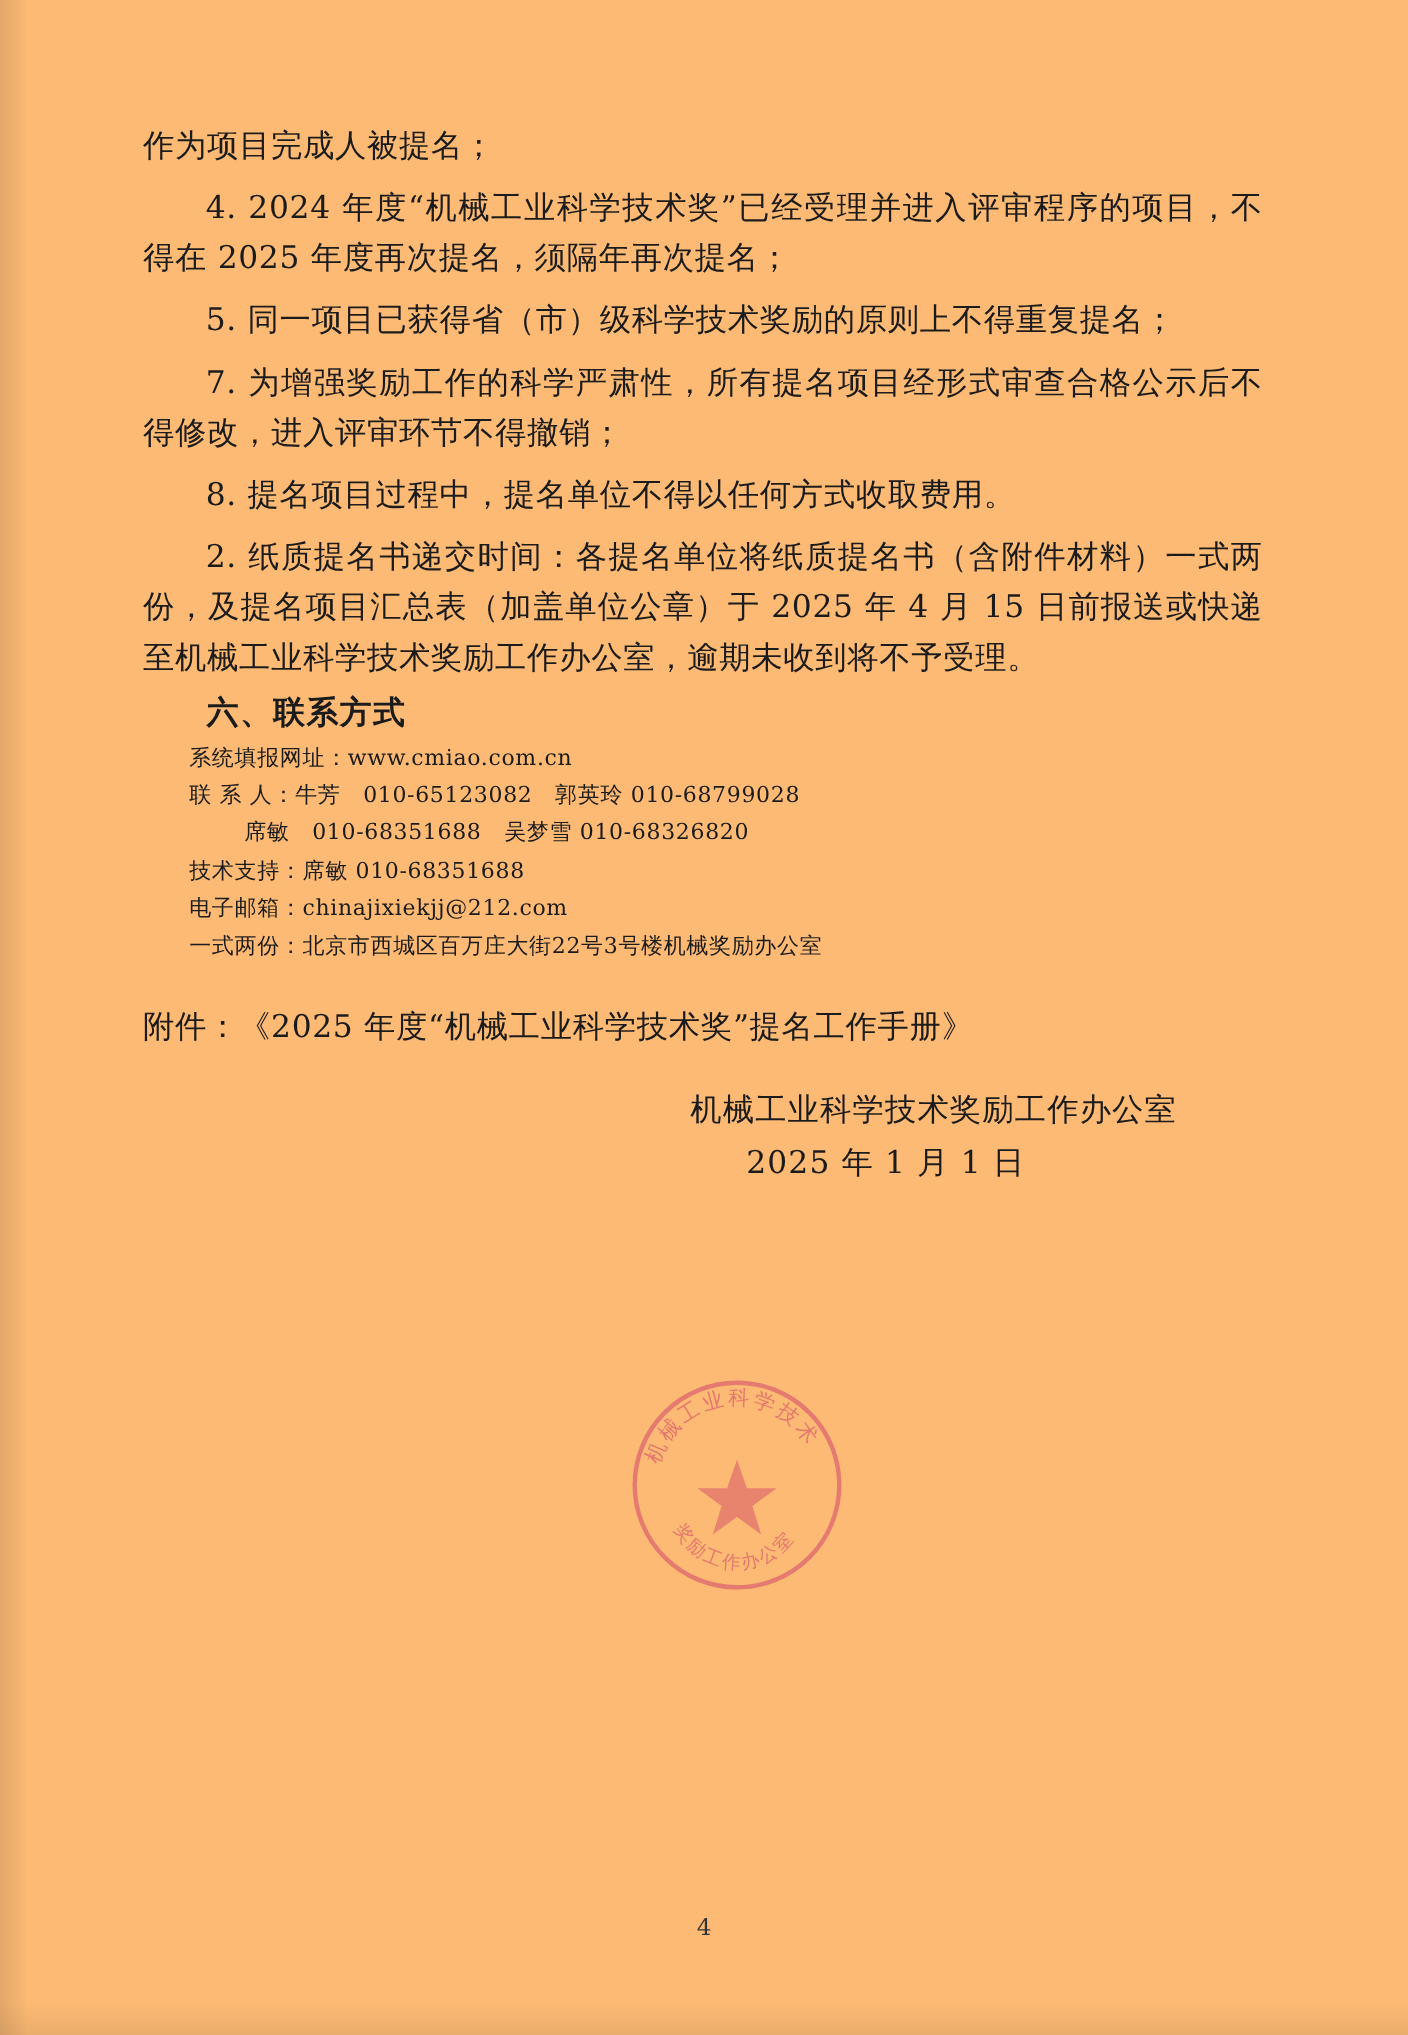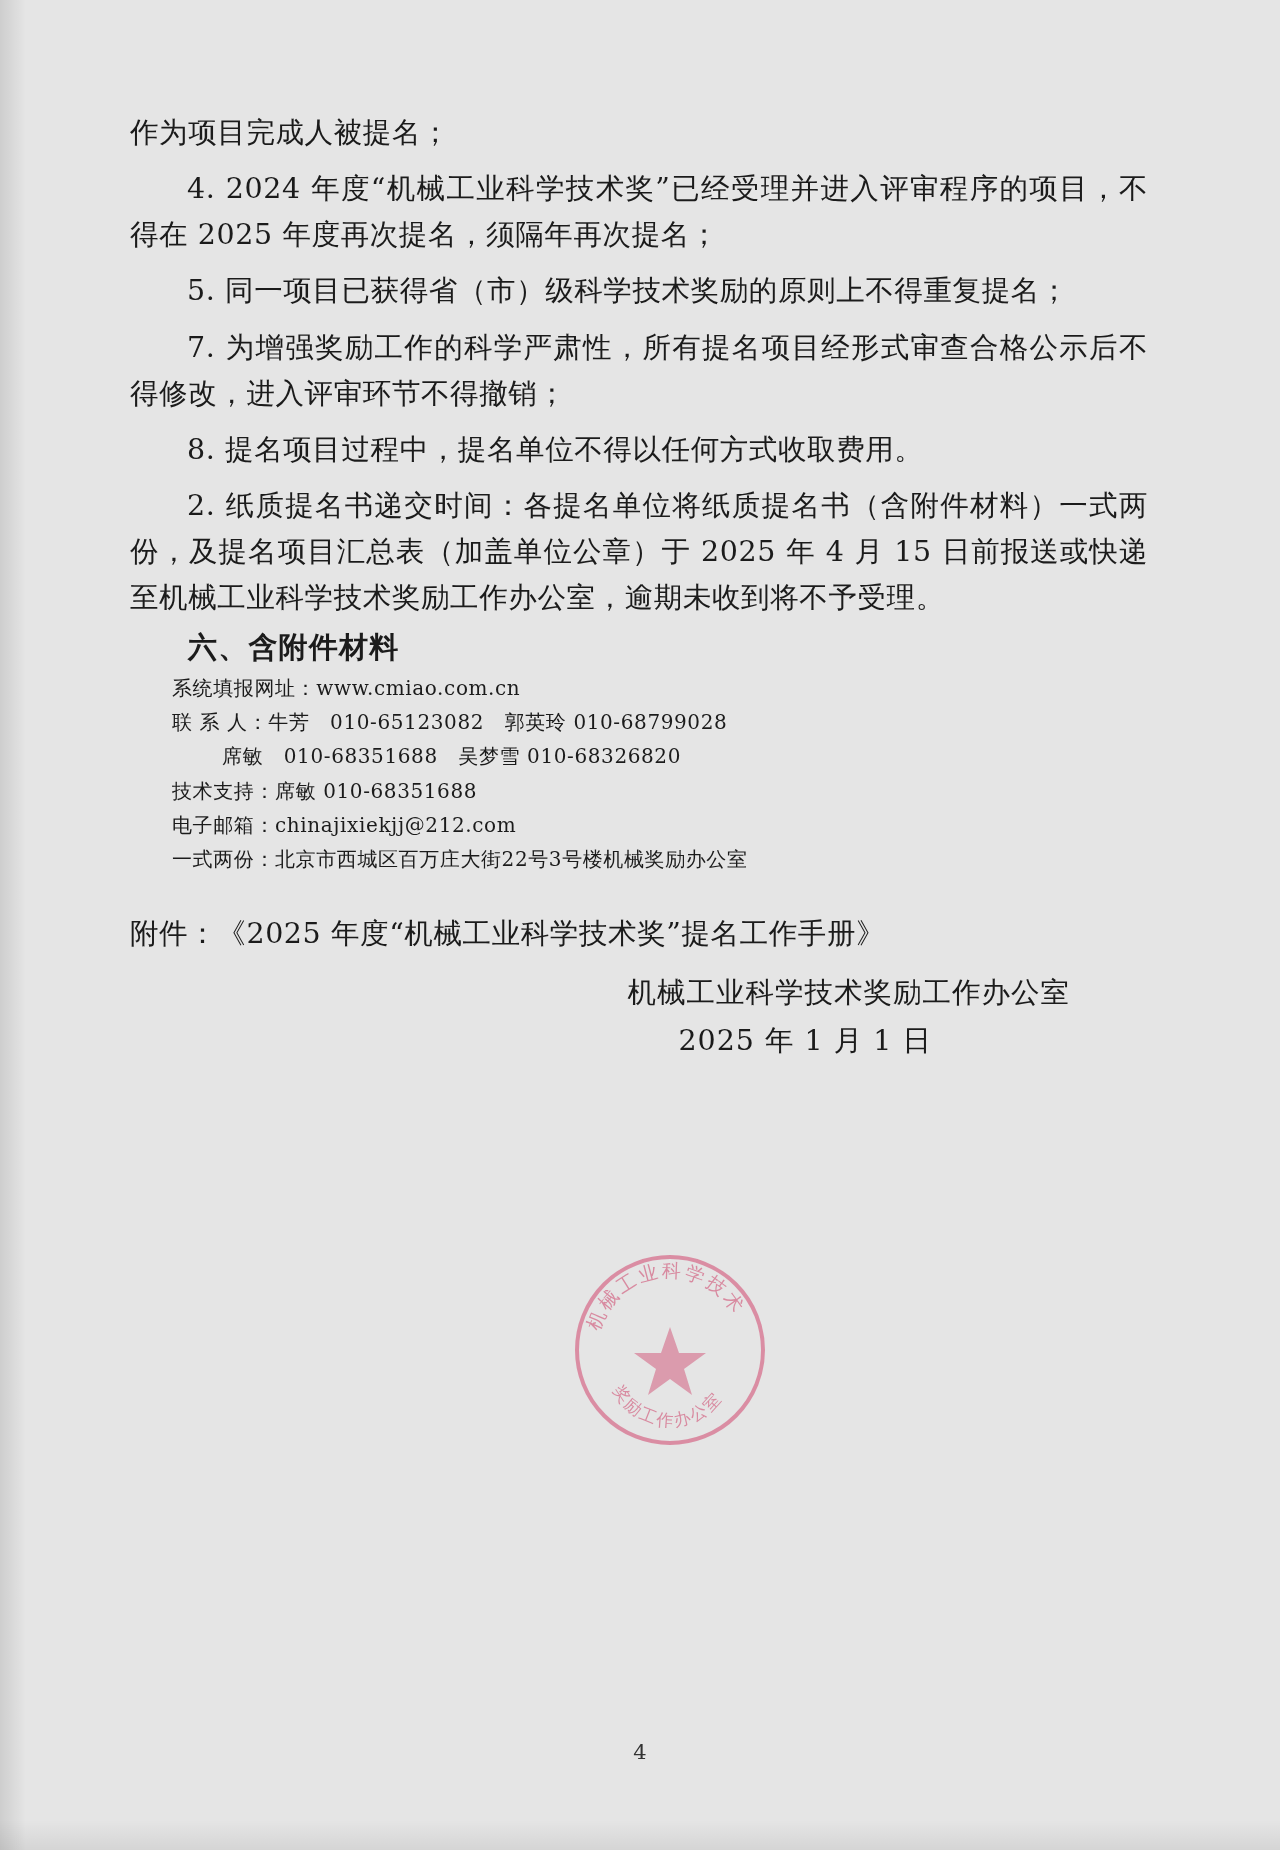--- a/index.html
+++ b/index.html
@@ -13,21 +13,21 @@
     font-family: "DejaVu Serif", "Liberation Serif", serif;
     color: #1b1b1b;
     position: relative;
     overflow: hidden;
   }
   .page {
     position: absolute;
     left: 0; top: 0;
     width: 1280px;
     height: 1850px;
-    background: #e5e5e5;
+    background: #fdba74;
   }
   .content {
     position: absolute;
     left: 130px;
     top: 110px;
     width: 1018px;
   }
   p {
     margin: 0;
     font-size: 28.5px;
@@ -56,21 +56,21 @@
   }
   .contact-line.sub {
     text-indent: 4.6em;
   }
   .attach {
     margin-top: 34px;
     font-size: 28.5px;
     text-indent: 0;
   }
   .signature {
-    margin-top: 12px;
+    margin-top: 28px;
     text-align: right;
     padding-right: 78px;
     font-size: 28.5px;
     line-height: 1.7;
     letter-spacing: 1px;
   }
   .sig-line2 {
     padding-right: 138px;
   }
   .stamp {
@@ -126,21 +126,21 @@
   <div class="content">
 
     <p class="block">作为项目完成人被提名；</p>
     <p class="block indent">4. 2024 年度“机械工业科学技术奖”已经受理并进入评审程序的项目，不得在 2025 年度再次提名，须隔年再次提名；</p>
     <p class="block indent">5. 同一项目已获得省（市）级科学技术奖励的原则上不得重复提名；</p>
     <p class="block indent">7. 为增强奖励工作的科学严肃性，所有提名项目经形式审查合格公示后不得修改，进入评审环节不得撤销；</p>
     <p class="block indent">8. 提名项目过程中，提名单位不得以任何方式收取费用。</p>
 
     <p class="block indent">2. 纸质提名书递交时间：各提名单位将纸质提名书（含附件材料）一式两份，及提名项目汇总表（加盖单位公章）于 2025 年 4 月 15 日前报送或快递至机械工业科学技术奖励工作办公室，逾期未收到将不予受理。</p>
 
-    <p class="heading">六、含附件材料</p>
+    <p class="heading">六、联系方式</p>
     <p class="contact-line">系统填报网址：www.cmiao.com.cn</p>
     <p class="contact-line">联 系 人：牛芳　010-65123082　郭英玲 010-68799028</p>
     <p class="contact-line sub">席敏　010-68351688　吴梦雪 010-68326820</p>
     <p class="contact-line">技术支持：席敏 010-68351688</p>
     <p class="contact-line">电子邮箱：chinajixiekjj@212.com</p>
     <p class="contact-line">一式两份：北京市西城区百万庄大街22号3号楼机械奖励办公室</p>
 
     <p class="attach">附件：《2025 年度“机械工业科学技术奖”提名工作手册》</p>
 
     <div class="signature">

